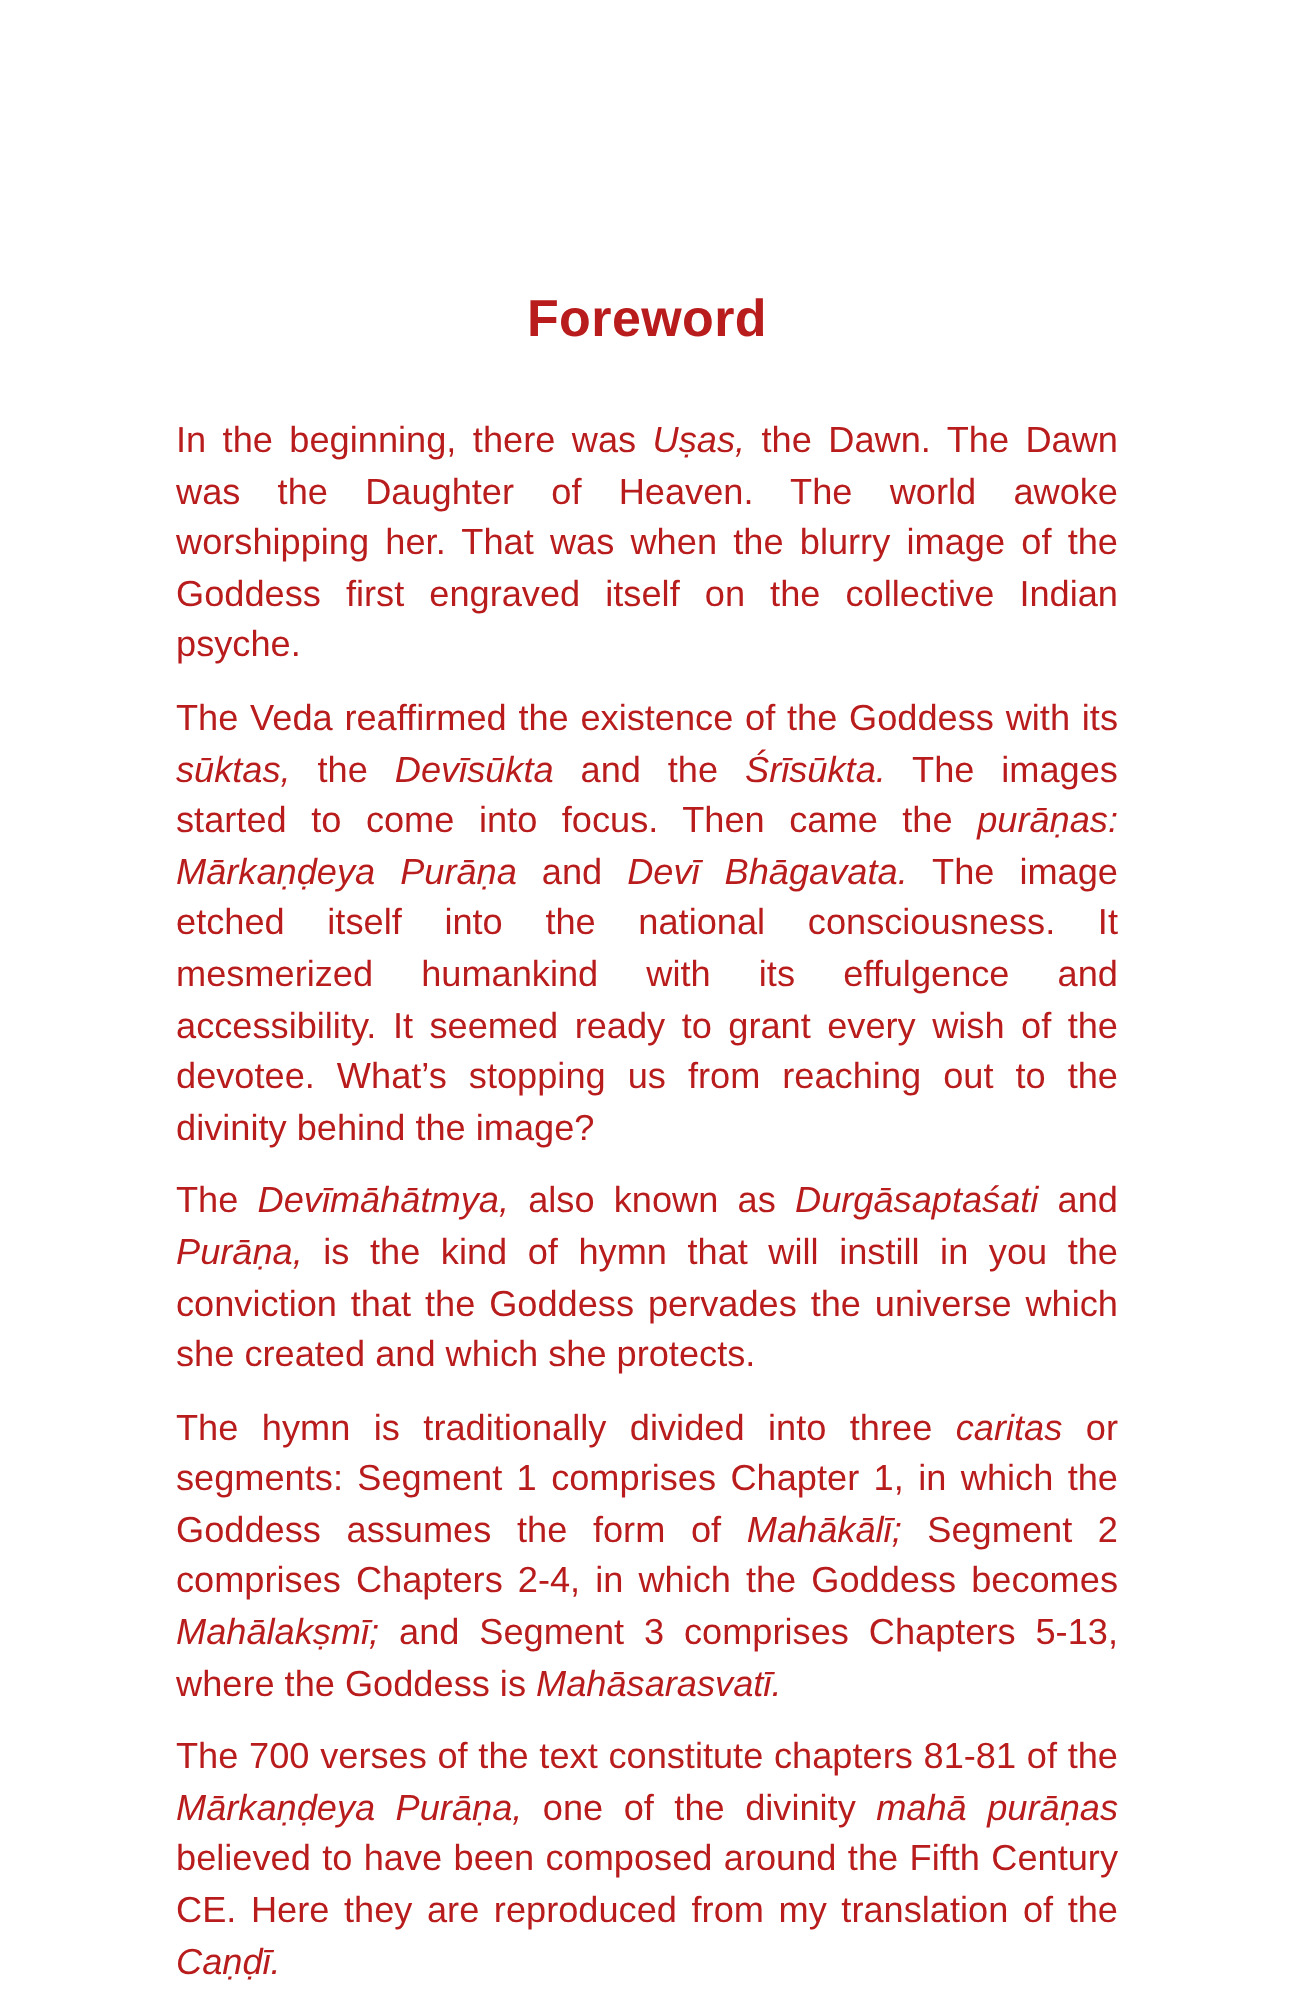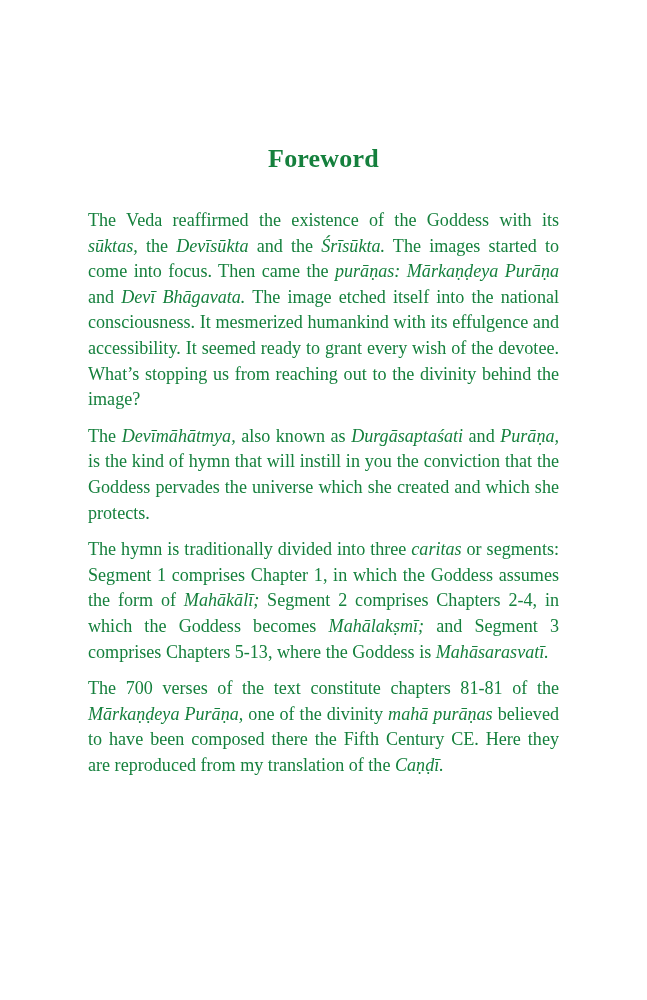--- a/index.html
+++ b/index.html
@@ -7,22 +7,22 @@
     padding: 0;
     background: #ffffff;
   }
 
   .page {
     position: relative;
     width: 605px;
     height: 1000px;
     background: #ffffff;
     overflow: hidden;
-    font-family: Liberation Serif, serif;
-    color: #15803d;
+    font-family: Liberation Sans, sans-serif;
+    color: #b91c1c;
     -webkit-font-smoothing: antialiased;
   }
 
   
   .chapter-title {
     position: absolute;
     left: 88px;
     top: 126px;
     width: 471px;
     text-align: center;
@@ -60,19 +60,20 @@
   }
 </style>
 </head>
 <body>
 
 <div class="page">
 
   <h1 class="chapter-title">Foreword</h1>
 
   <div class="body-block">
+    <p class="para"><span>In the beginning, there was </span><span class="it">Uṣas,</span><span> the Dawn. The Dawn was the Daughter of Heaven. The world awoke worshipping her. That was when the blurry image of the Goddess first engraved itself on the collective Indian psyche.</span></p>
     <p class="para"><span>The Veda reaffirmed the existence of the Goddess with its </span><span class="it">sūktas,</span><span> the </span><span class="it">Devīsūkta</span><span> and the </span><span class="it">Śrīsūkta.</span><span> The images started to come into focus. Then came the </span><span class="it">purāṇas: Mārkaṇḍeya Purāṇa</span><span> and </span><span class="it">Devī Bhāgavata.</span><span> The image etched itself into the national consciousness. It mesmerized humankind with its effulgence and accessibility. It seemed ready to grant every wish of the devotee. What’s stopping us from reaching out to the divinity behind the image?</span></p>
     <p class="para"><span>The </span><span class="it">Devīmāhātmya,</span><span> also known as </span><span class="it">Durgāsaptaśati</span><span> and </span><span class="it">Purāṇa,</span><span> is the kind of hymn that will instill in you the conviction that the Goddess pervades the universe which she created and which she protects.</span></p>
     <p class="para"><span>The hymn is traditionally divided into three </span><span class="it">caritas</span><span> or segments: Segment 1 comprises Chapter 1, in which the Goddess assumes the form of </span><span class="it">Mahākālī;</span><span> Segment 2 comprises Chapters 2-4, in which the Goddess becomes </span><span class="it">Mahālakṣmī;</span><span> and Segment 3 comprises Chapters 5-13, where the Goddess is </span><span class="it">Mahāsarasvatī.</span></p>
-    <p class="para"><span>The 700 verses of the text constitute chapters 81-81 of the </span><span class="it">Mārkaṇḍeya Purāṇa,</span><span> one of the divinity </span><span class="it">mahā purāṇas</span><span> believed to have been composed there the Fifth Century CE. Here they are reproduced from my translation of the </span><span class="it">Caṇḍī.</span></p>
+    <p class="para"><span>The 700 verses of the text constitute chapters 81-81 of the </span><span class="it">Mārkaṇḍeya Purāṇa,</span><span> one of the divinity </span><span class="it">mahā purāṇas</span><span> believed to have been composed around the Fifth Century CE. Here they are reproduced from my translation of the </span><span class="it">Caṇḍī.</span></p>
   </div>
 
 </div>
 
 </body></html>

